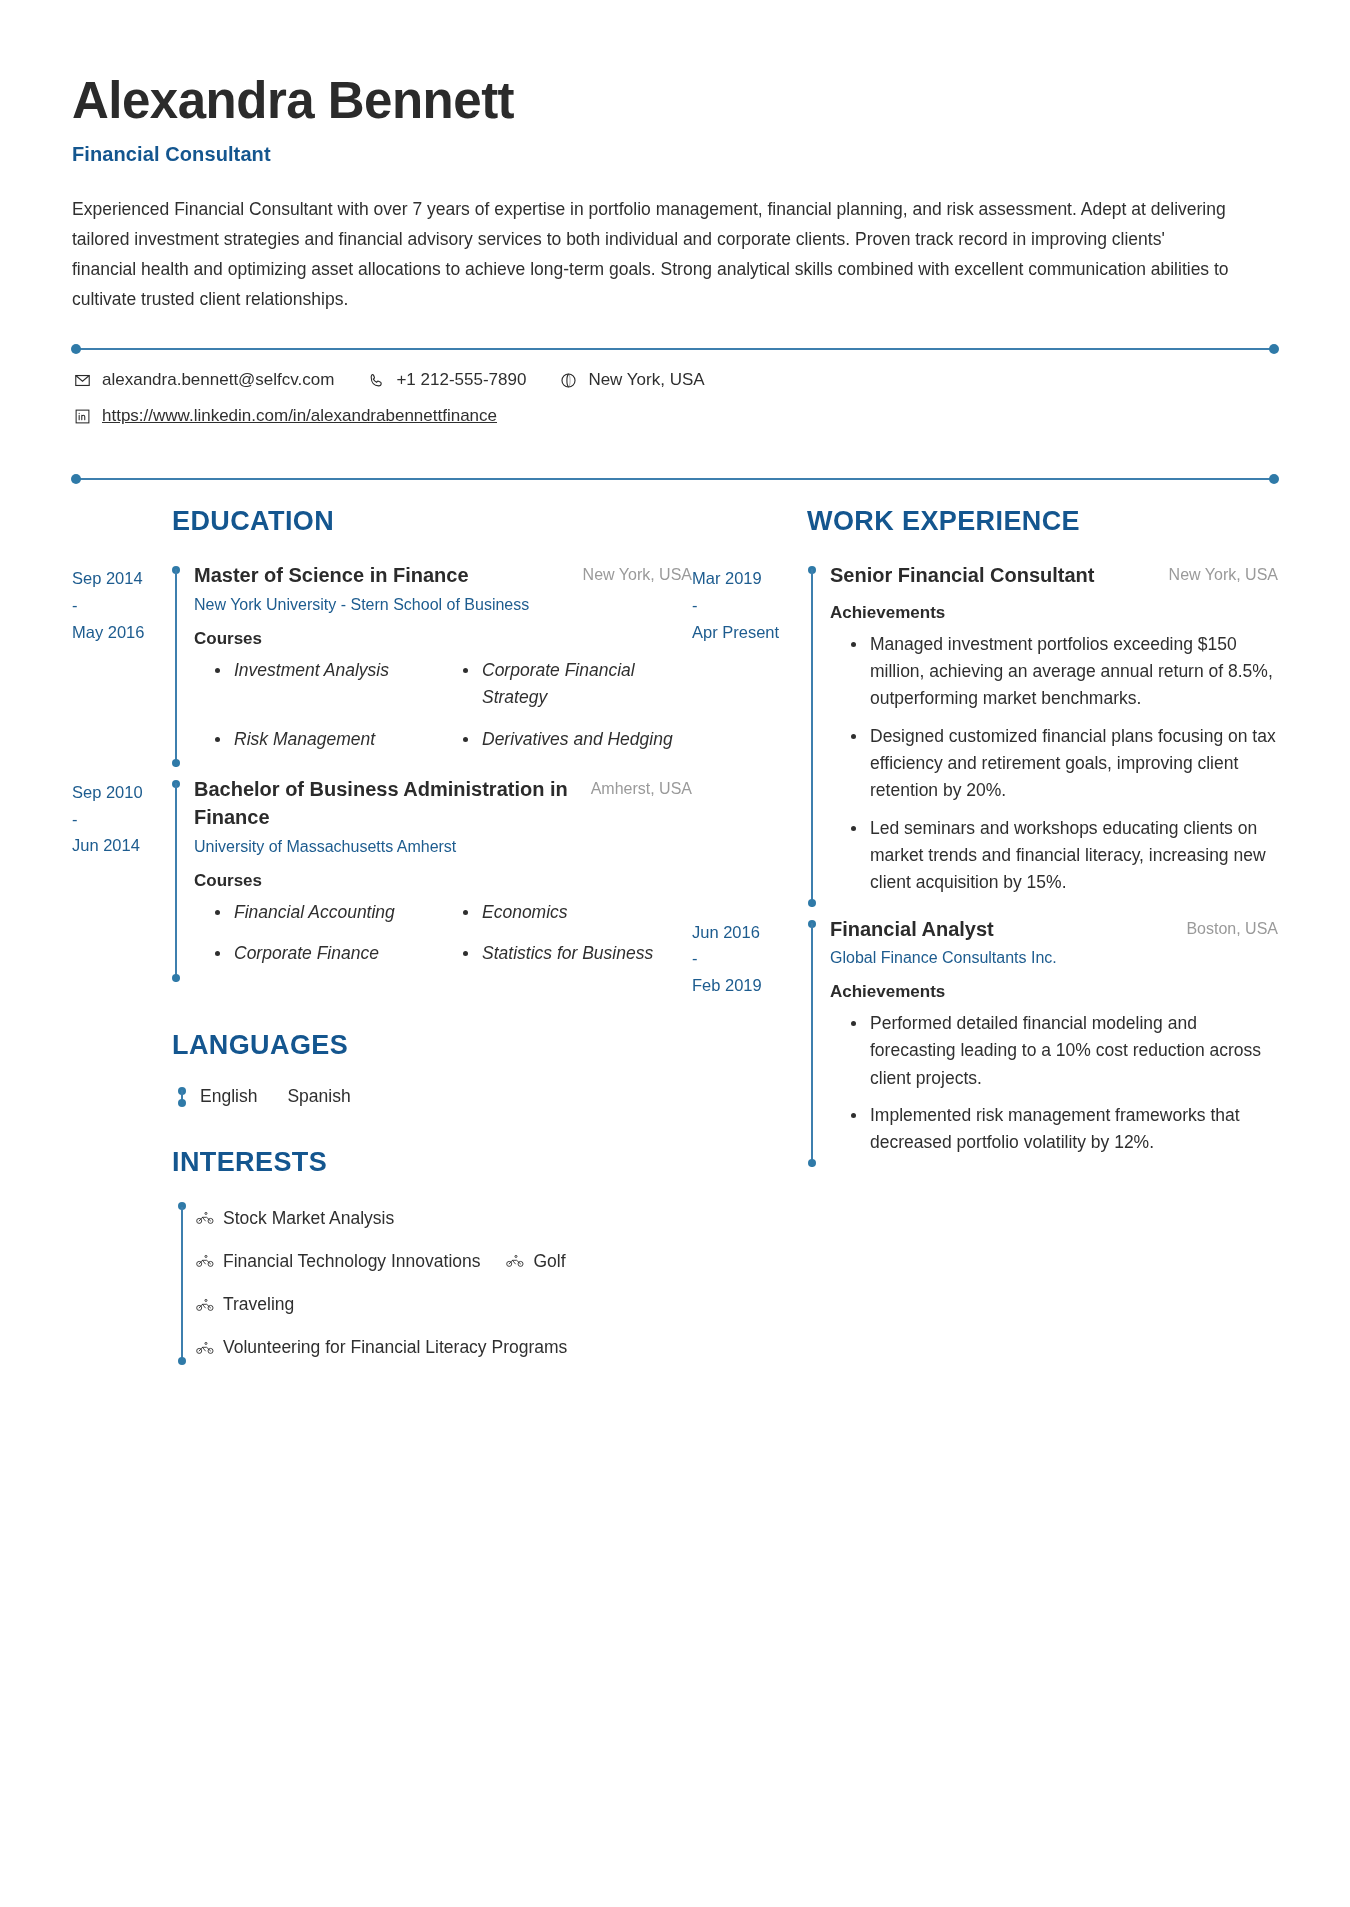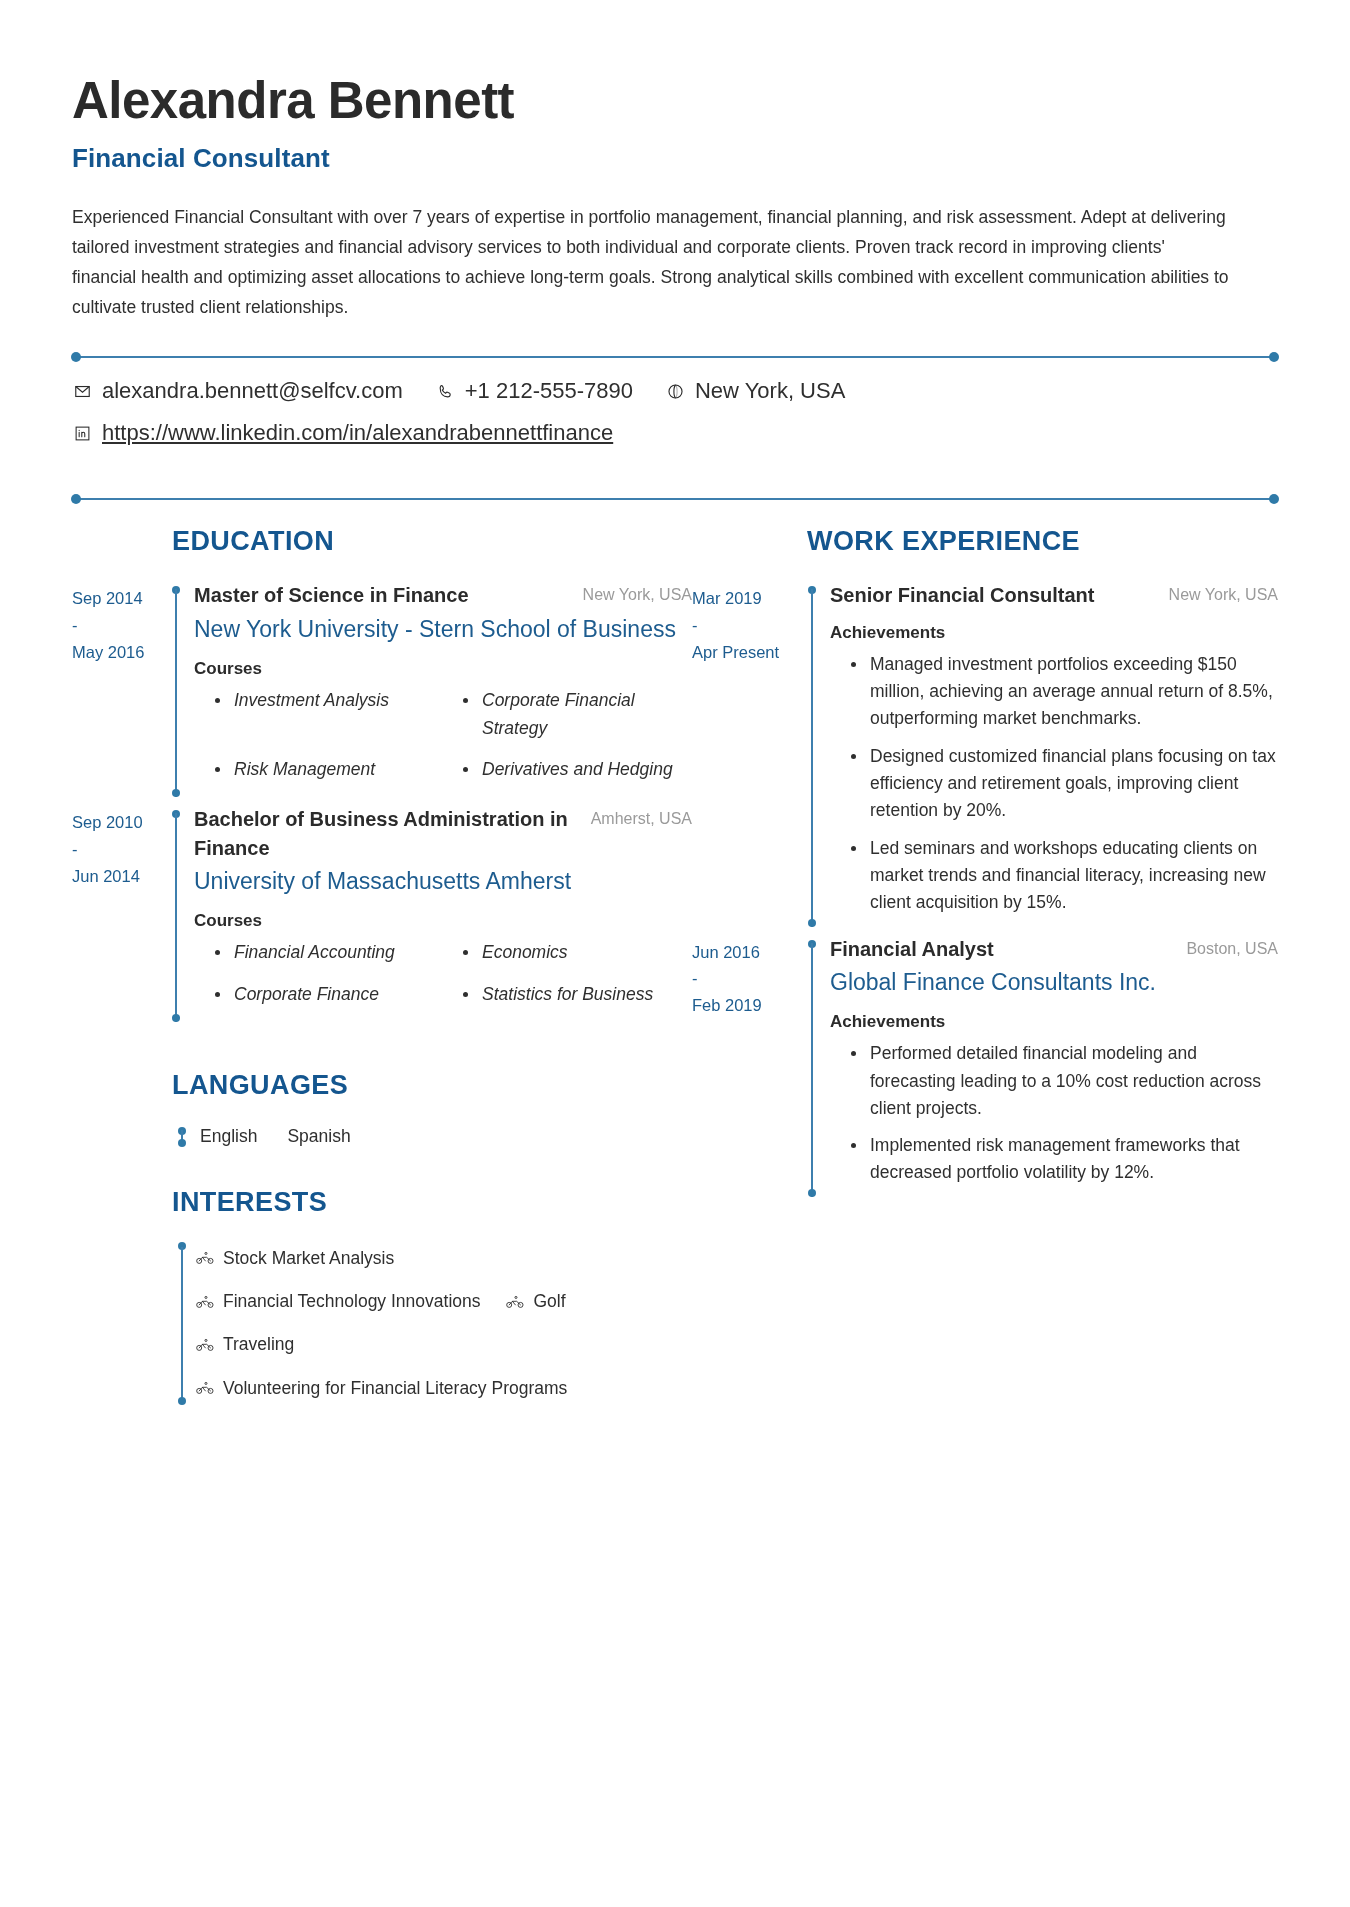--- a/index.html
+++ b/index.html
@@ -21,21 +21,21 @@
   
   .name {
     font-size: 51px;
     font-weight: 700;
     letter-spacing: -0.5px;
     color: #2b2b2b;
     line-height: 1.12;
   }
   .job-title {
     margin-top: 14px;
-    font-size: 26px;
+    font-size: 20px;
     font-weight: 700;
     color: #14568f;
     letter-spacing: 0.1px;
   }
   .summary {
     margin-top: 28px;
     font-size: 17.5px;
     line-height: 1.72;
     color: #2f2f2f;
     max-width: 1160px;
@@ -60,21 +60,21 @@
   .divider::before { left: -1px; }
   .divider::after  { right: -1px; }
 
   
   .contact-row {
     display: flex;
     align-items: center;
     flex-wrap: wrap;
     gap: 34px;
     padding: 20px 0 0 2px;
-    font-size: 22px;
+    font-size: 17px;
     color: #2f2f2f;
   }
   .contact-row.second { padding-top: 16px; padding-bottom: 18px; }
   .contact-item { display: flex; align-items: center; gap: 11px; }
   .contact-item .ci { display: flex; align-items: center; color: #2b2b2b; }
   .contact-link { text-decoration: underline; color: #2f2f2f; }
 
   
   .body-grid {
     display: flex;
@@ -148,21 +148,21 @@
     line-height: 1.42;
     max-width: 400px;
   }
   .entry-loc {
     font-size: 16px;
     color: #9a9a9a;
     white-space: nowrap;
     padding-top: 5px;
   }
   .entry-org {
-    font-size: 23px;
+    font-size: 16px;
     color: #1d5c8f;
     line-height: 1.45;
     margin-top: 3px;
   }
   .sub-head {
     font-size: 17px;
     font-weight: 700;
     color: #2b2b2b;
     margin-top: 13px;
   }

